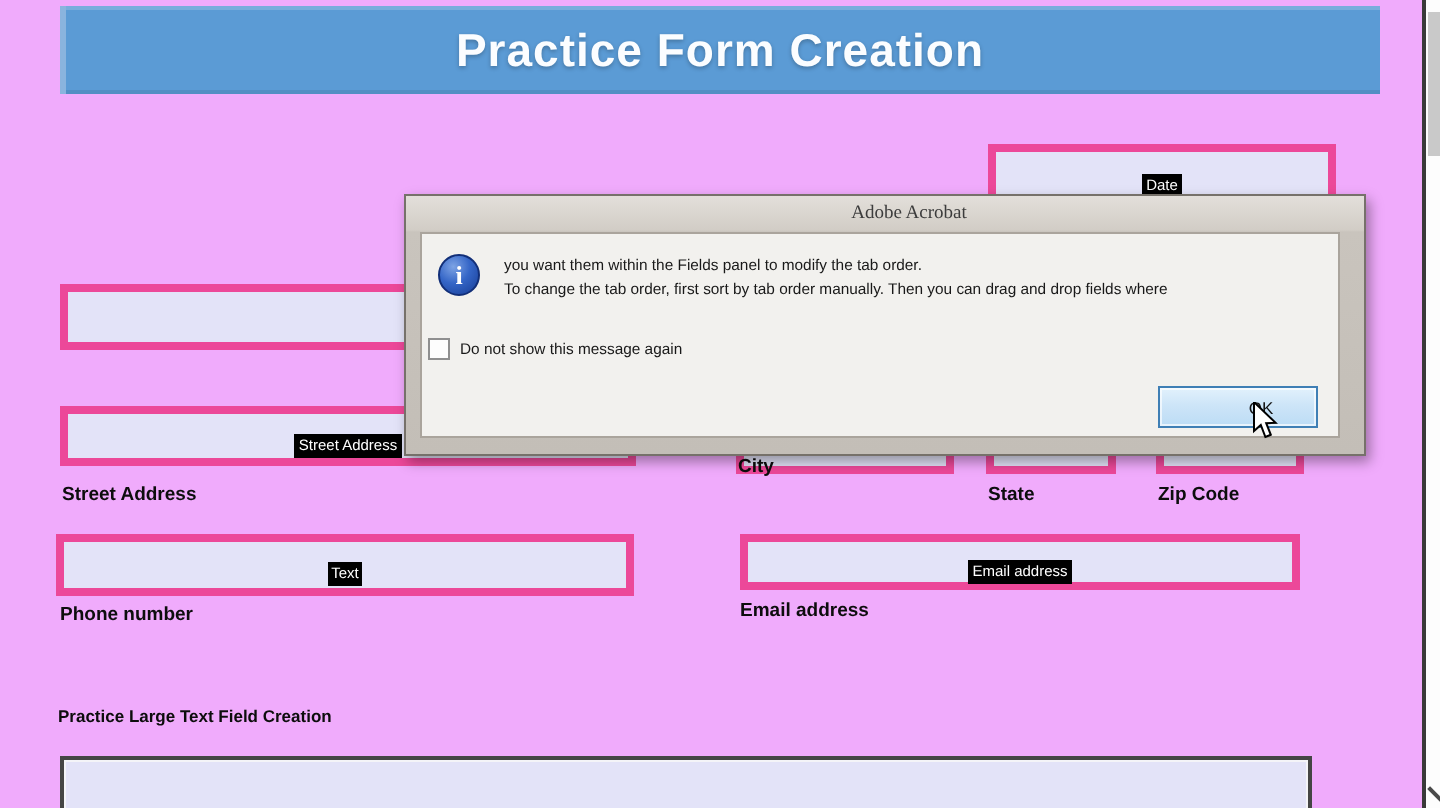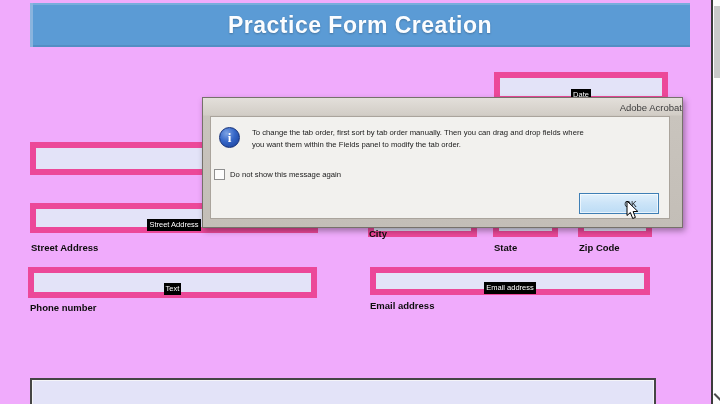--- a/index.html
+++ b/index.html
@@ -13,21 +13,21 @@
     background:#5b9bd5;
     box-shadow:inset 3px 0 0 #8ab4de, inset 0 2px 0 rgba(255,255,255,0.18), inset 0 -2px 0 rgba(0,0,0,0.08);
     display:flex;align-items:center;justify-content:center;
   }
   .banner span{
     color:#fbfdff;font-size:23px;font-weight:bold;letter-spacing:0.5px;
     text-shadow:0 1px 2px rgba(0,0,0,0.25);
   }
   
   .field{
-    position:absolute;background:#e3e3f8;border:6px solid #ec4899;box-sizing:border-box;
+    position:absolute;background:#e3e3f8;border:4px solid #ec4899;box-sizing:border-box;
   }
   .hl{
     position:absolute;left:0;right:0;text-align:center;line-height:0;
   }
   .hl b{
     display:inline-block;background:#000000;color:#ffffff;font-weight:normal;
     font-size:7.5px;line-height:10px;padding:1px 2px;white-space:nowrap;
   }
   .flabel{
     position:absolute;font-size:9.5px;font-weight:bold;color:#0d0d0d;line-height:13px;white-space:nowrap;
@@ -44,22 +44,22 @@
   .scroll-thumb{position:absolute;left:714px;top:6px;width:6px;height:72px;background:#c9c9c9;}
   .corner-mark{position:absolute;left:713px;top:396px;width:9px;height:2px;background:#4a4a4a;transform:rotate(45deg);}
   
   .dialog{
     position:absolute;left:202px;top:97px;width:481px;height:131px;box-sizing:border-box;
     background:linear-gradient(180deg,#e3dfda 0px,#d2cdc6 17px,#c9c4bd 18px,#c3beb7 100%);
     border:1px solid #76716a;
     box-shadow:2px 3px 6px rgba(0,0,0,0.35);
   }
   .dlg-titlebar{
-    position:absolute;left:0;top:0;width:100%;height:18px;
-    display:flex;align-items:center;justify-content:flex-end;
+    position:absolute;left:12px;top:0;width:100%;height:18px;
+    display:flex;align-items:center;justify-content:center;font-family:Liberation Serif, serif;
   }
   .dlg-titlebar span{font-size:9.5px;color:#3c3c3c;}
   .dlg-client{
     position:absolute;left:7px;top:18px;width:460px;height:103px;box-sizing:border-box;
     background:#f2f1ee;border:1px solid #aaa49c;
   }
   .info-icon{
     position:absolute;left:8px;top:10px;width:21px;height:21px;border-radius:50%;
     background:radial-gradient(circle at 35% 28%,#7da3e4 0%,#3566c7 45%,#163c95 100%);
     border:1px solid #122f78;box-sizing:border-box;
@@ -121,38 +121,39 @@
   <div class="field" style="left:28px;top:267px;width:289px;height:31px;">
     <div class="hl" style="top:10px;"><b>Text</b></div>
   </div>
   <div class="flabel" style="left:30px;top:301px;">Phone number</div>
 
   <div class="field" style="left:370px;top:267px;width:280px;height:28px;">
     <div class="hl" style="top:9px;"><b>Email address</b></div>
   </div>
   <div class="flabel" style="left:370px;top:299px;">Email address</div>
 
+  <div class="flabel small" style="left:29px;top:352px;">Practice Large Text Field Creation</div>
   <div class="bigfield"></div>
 
   <div class="page-edge"></div>
   <div class="scroll-strip"></div>
   <div class="scroll-thumb"></div>
   <div class="corner-mark"></div>
 
   <div class="dialog">
     <div class="dlg-titlebar">
       <span>Adobe Acrobat</span>
     </div>
     <div class="dlg-client">
       <div class="info-icon">
         <span>i</span>
       </div>
       <div class="dlg-msg">
+        <div>you want them within the Fields panel to modify the tab order.</div>
         <div>To change the tab order, first sort by tab order manually. Then you can drag and drop fields where</div>
-        <div>you want them within the Fields panel to modify the tab order.</div>
       </div>
       <div class="dlg-check"></div>
       <div class="dlg-check-label">Do not show this message again</div>
       <div class="ok-btn">
         <span>OK</span>
       </div>
     </div>
   </div>
 
   <svg class="cursor" viewBox="0 0 13 19">

